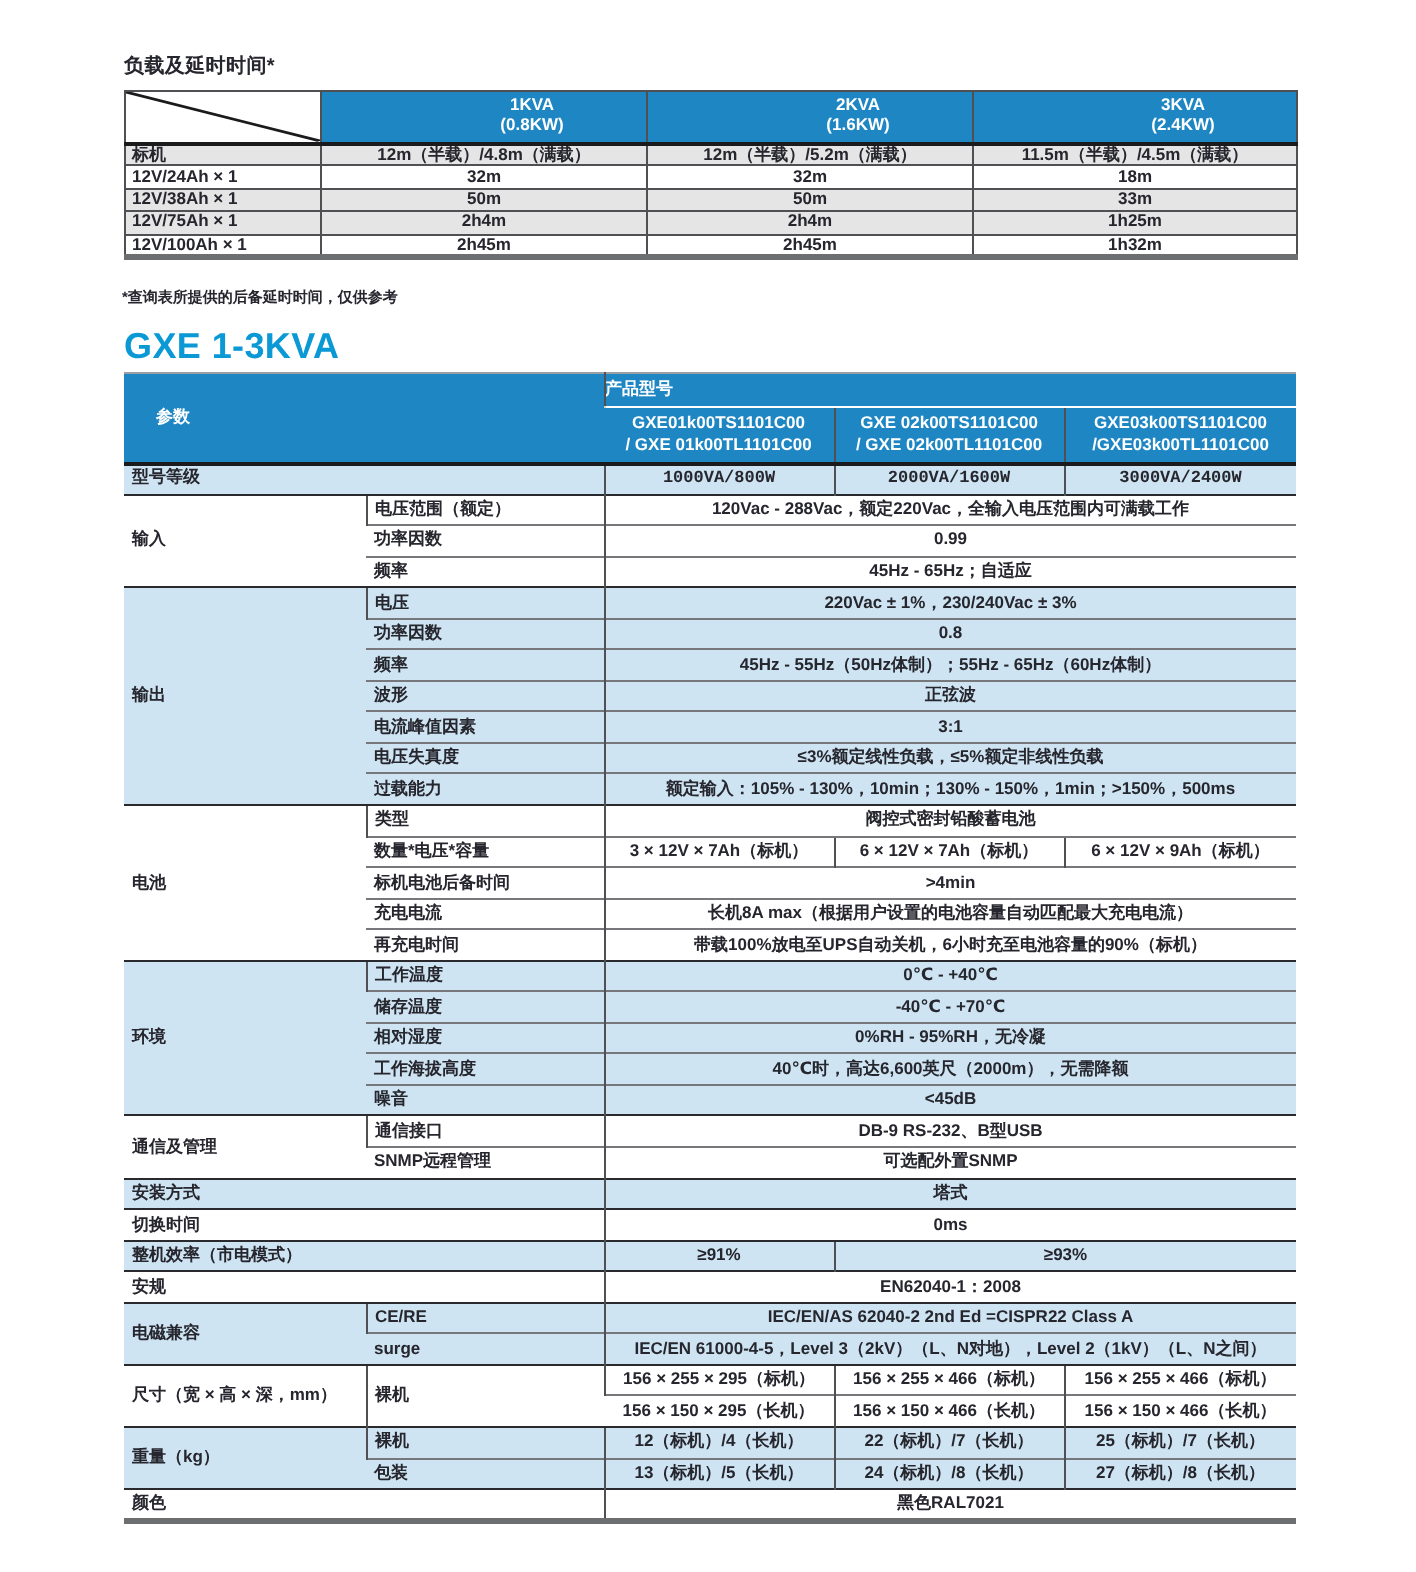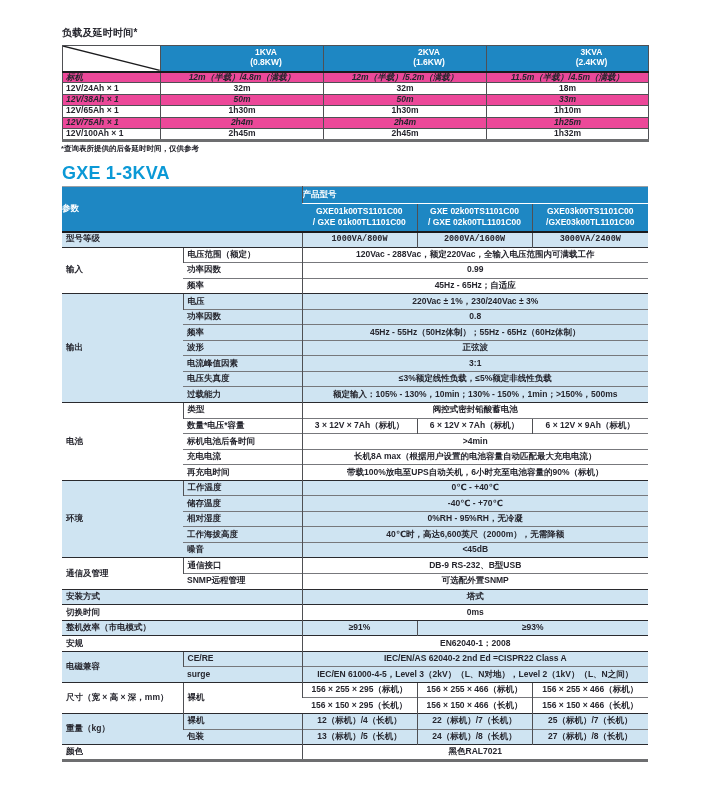--- a/index.html
+++ b/index.html
@@ -31,21 +31,21 @@
   .load-table .hdr td {
     background:#1e87c3; color:#ffffff; text-align:center;
     height:26px; border-bottom:2px solid #1b1b1d;padding-left:48px;
   }
   .load-table td.diag {
     background:#ffffff; position:relative; padding:0;
   }
   .load-table td.diag svg { position:absolute; inset:0; width:100%; height:100%; }
   .load-table td.lbl { text-align:left; padding-left:3px; }
   .load-table td.val { text-align:center; }
-  .load-table tr.alt td { background:#ec4899;font-style:italic; }
+  .load-table tr.alt td { background:#e5e5e5; }
 
   .footnote {
     position:absolute; left:61px; top:144px;
     font-size:7.5px; font-weight:bold;
   }
 
   
   .spec-title {
     position:absolute; left:62px; top:163px;
     font-size:18px; font-weight:bold; color:#0b99d6; letter-spacing:.2px;
@@ -58,21 +58,21 @@
   .spec-table td.cat, .spec-table td.lbl { text-align:left; padding-left:4px; }
   .spec-table td.val { text-align:center; }
   .spec-table td { border-left:1px solid #4f5054; border-top:1px solid #77787c; }
   .spec-table tr td:first-child { border-left:none; }
   .spec-table tr.sect td { border-top:1.5px solid #2a2a2e; }
   .spec-table tr.lite td { background:#cfe4f2; }
   
   .spec-table td.h {
     background:#1e87c3; color:#ffffff; border-top:none;
   }
-  .spec-table td.h-param { vertical-align:middle; text-align:left; padding-left:0; border-left:none; }
+  .spec-table td.h-param { vertical-align:middle; text-align:left; padding-left:16px; border-left:none; }
   .spec-table td.h-prod { height:17px; border-bottom:1px solid rgba(255,255,255,.75); }
   .spec-table td.h-model { text-align:center; height:28px; line-height:1.3; }
   .spec-table tr.model-level td { border-top:2px solid #1b1b1d;font-family:Liberation Mono, monospace; }
 </style>
 </head>
 <body>
 
 <div class="page">
 
   <div class="load-title">负载及延时时间*</div>
@@ -115,26 +115,20 @@
       <td class="val">32m</td>
       <td class="val">32m</td>
       <td class="val">18m</td>
     </tr>
     <tr class="alt">
       <td class="lbl">12V/38Ah × 1</td>
       <td class="val">50m</td>
       <td class="val">50m</td>
       <td class="val">33m</td>
     </tr>
-    <tr>
-      <td class="lbl">12V/65Ah × 1</td>
-      <td class="val">1h30m</td>
-      <td class="val">1h30m</td>
-      <td class="val">1h10m</td>
-    </tr>
     <tr class="alt">
       <td class="lbl">12V/75Ah × 1</td>
       <td class="val">2h4m</td>
       <td class="val">2h4m</td>
       <td class="val">1h25m</td>
     </tr>
     <tr>
       <td class="lbl">12V/100Ah × 1</td>
       <td class="val">2h45m</td>
       <td class="val">2h45m</td>

